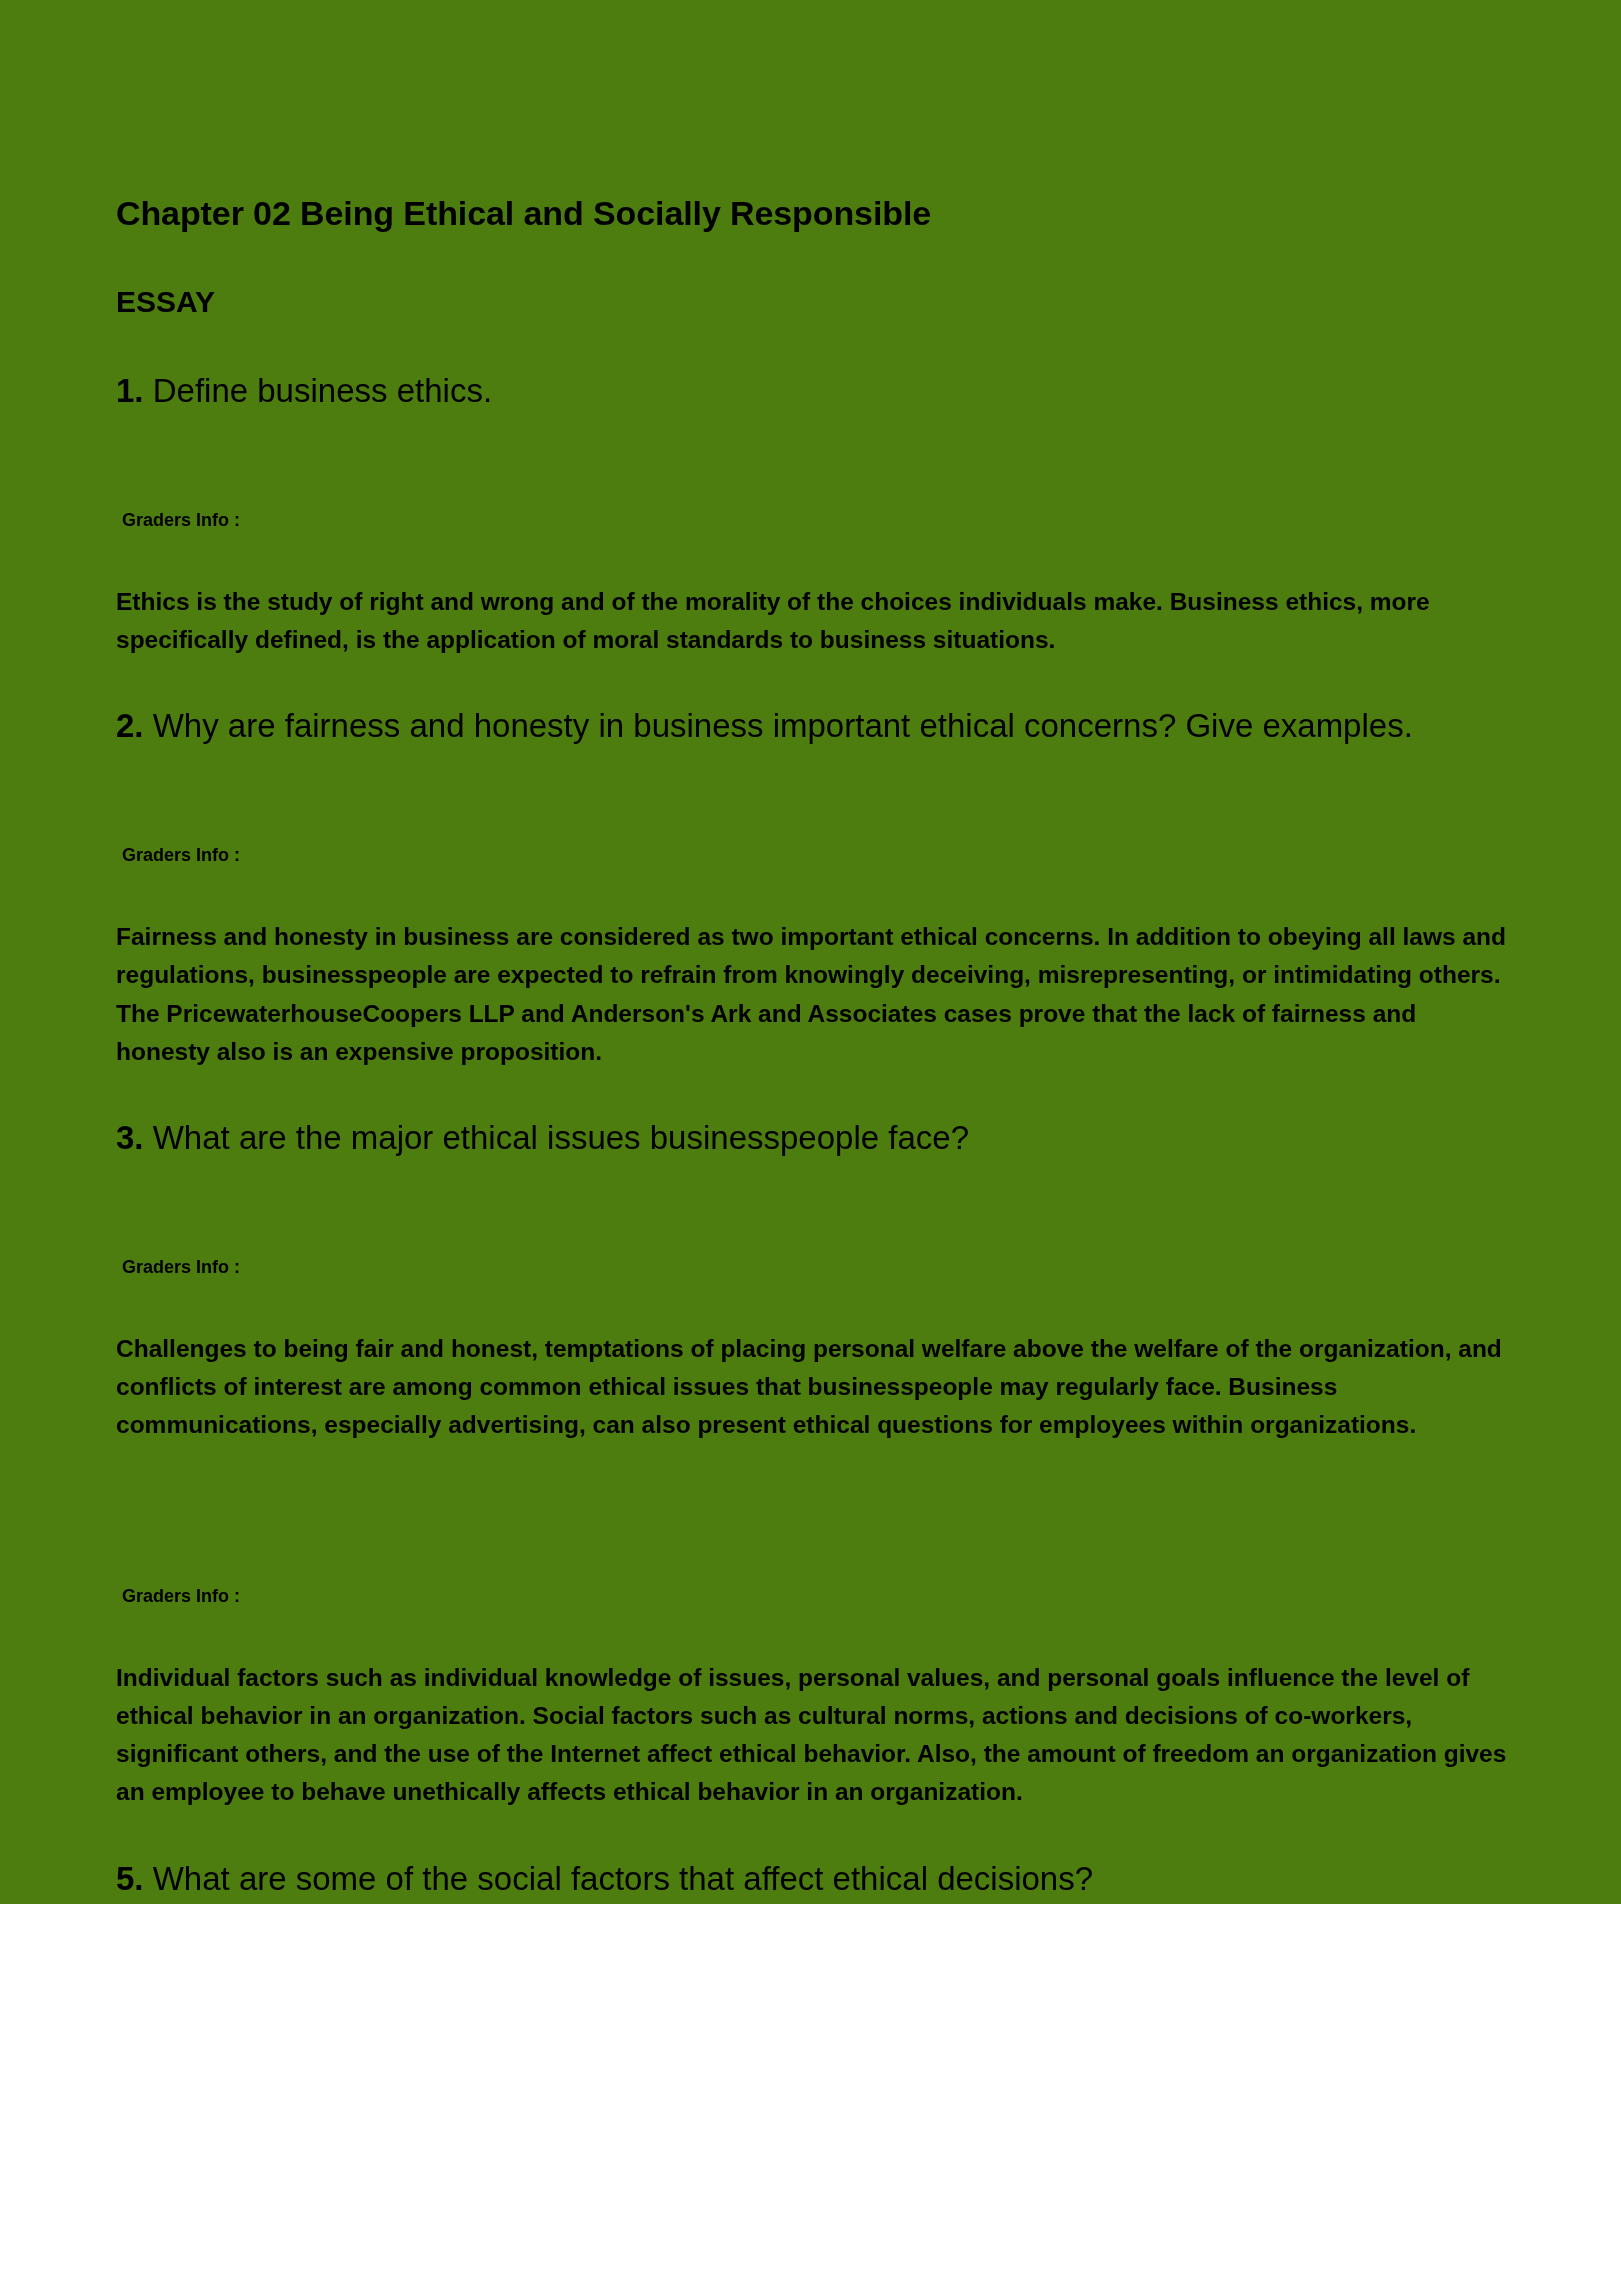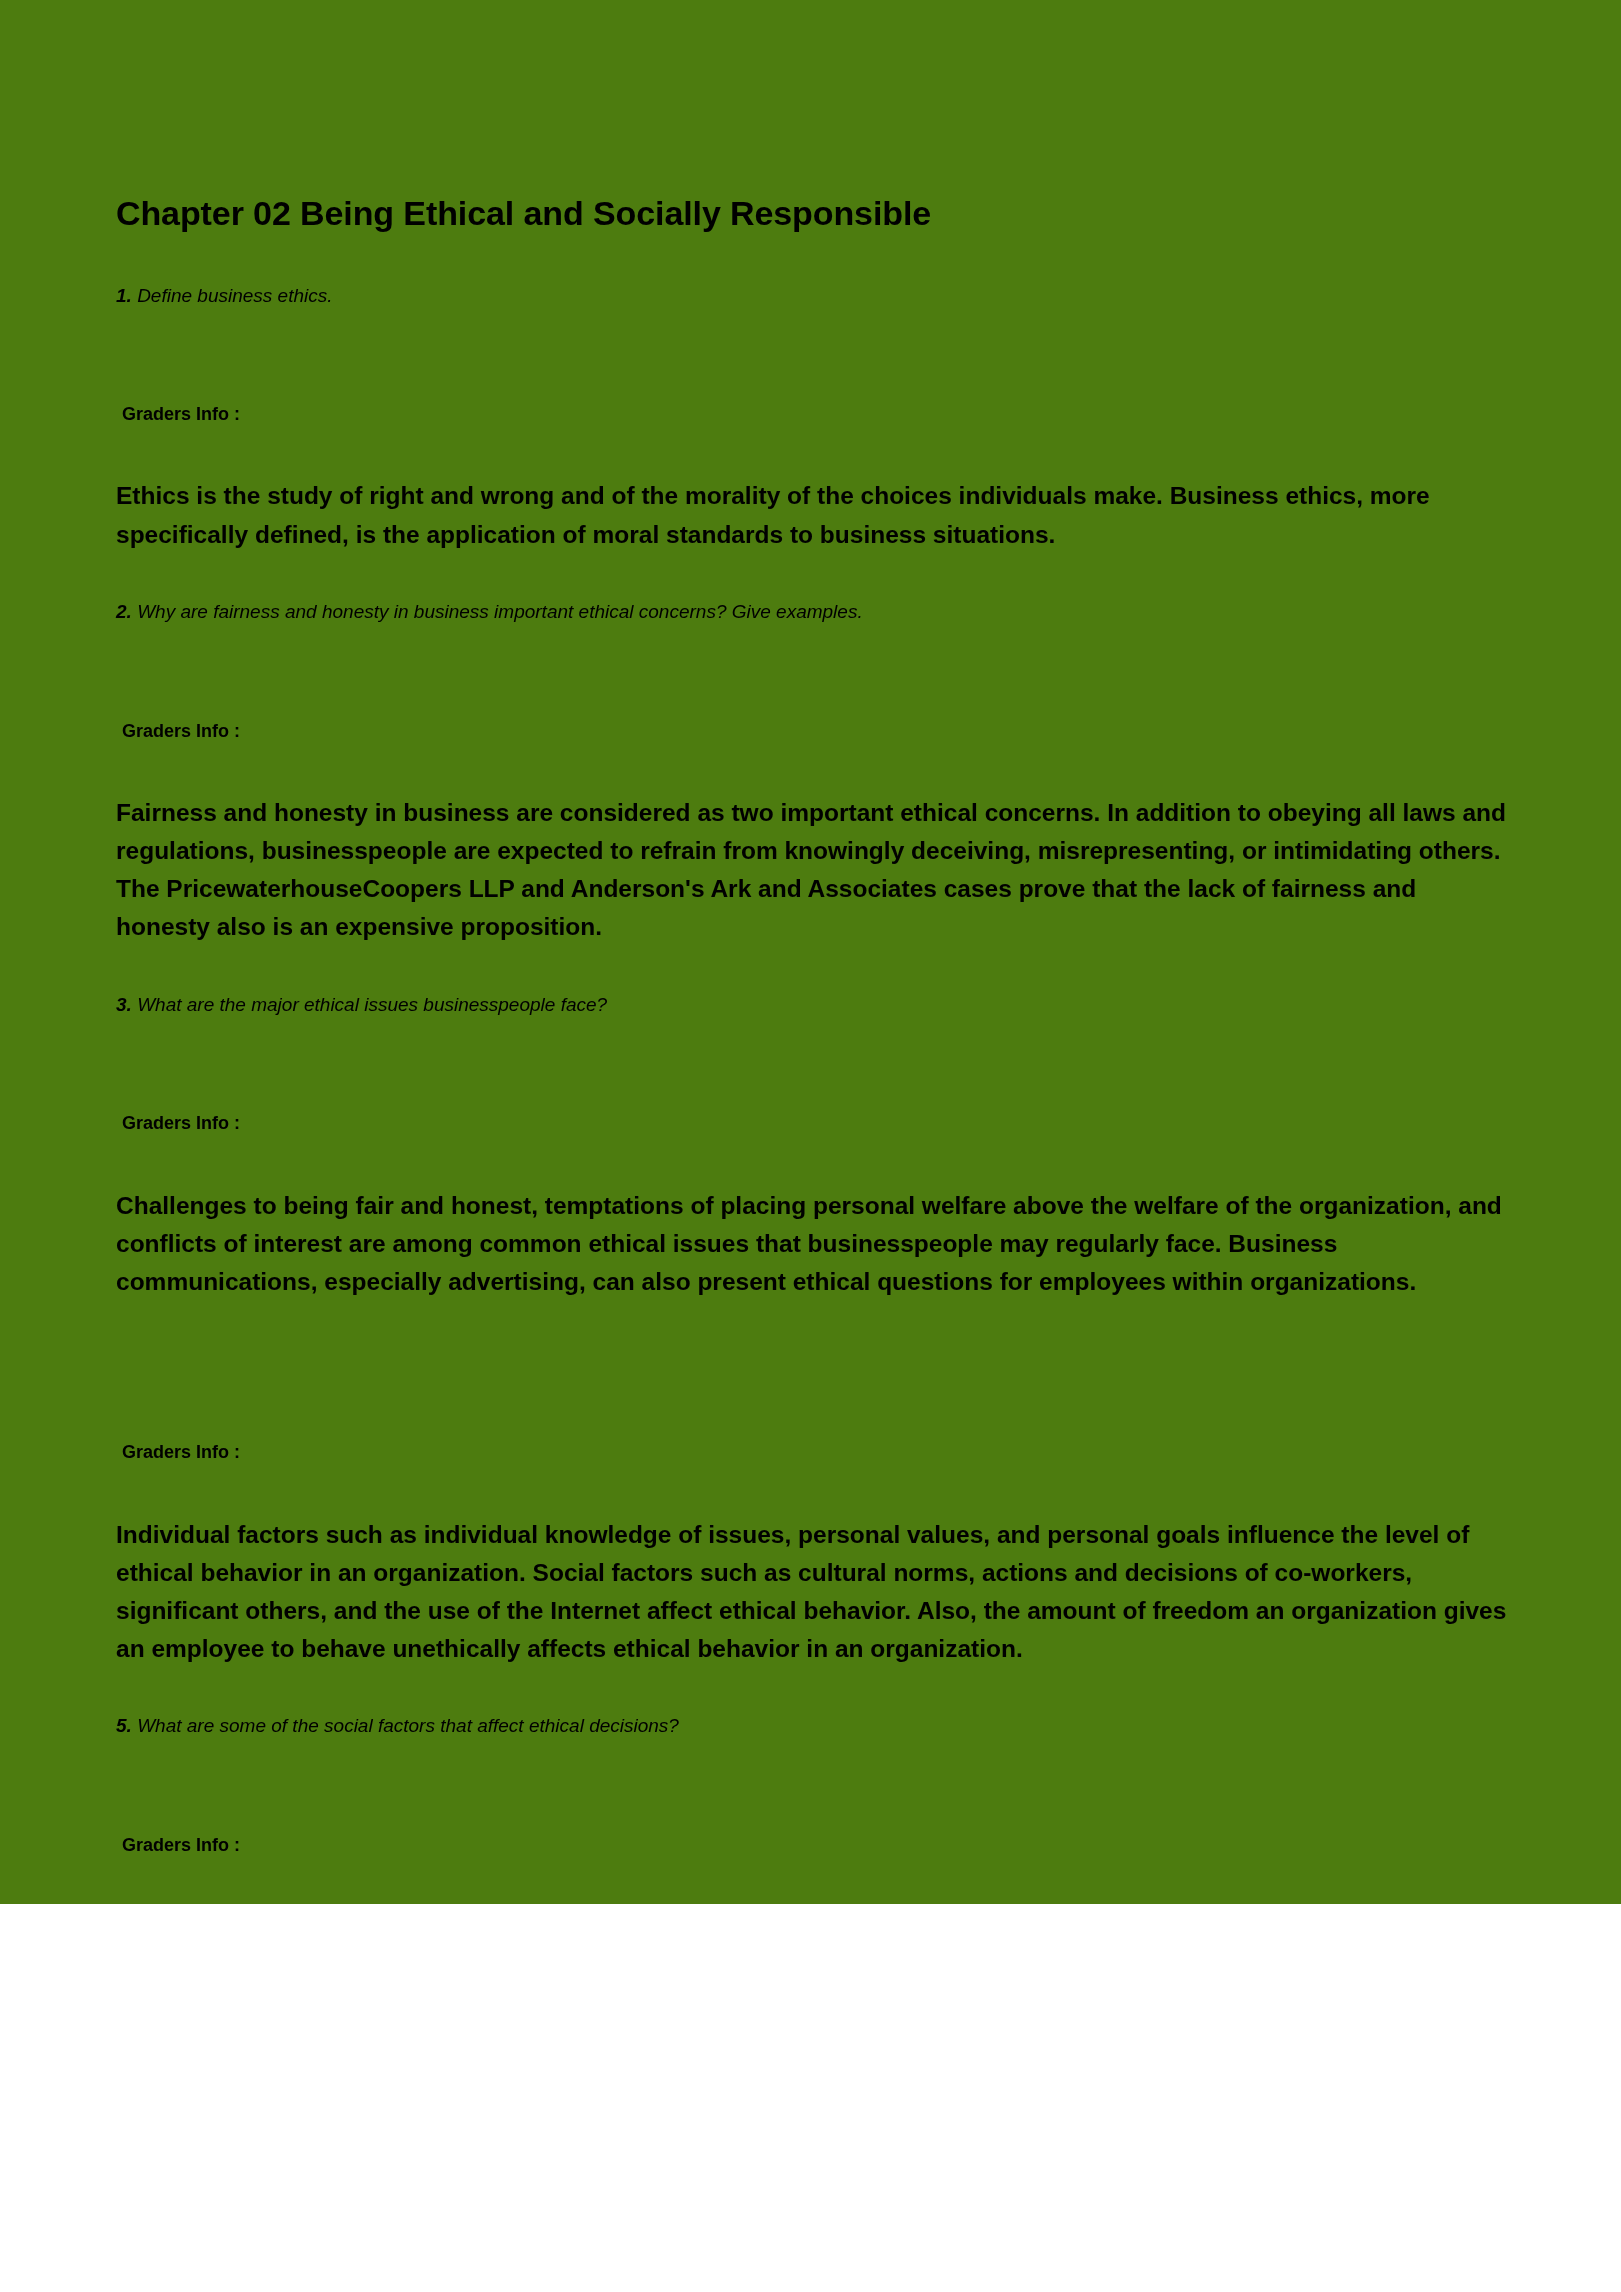--- a/index.html
+++ b/index.html
@@ -35,25 +35,24 @@
     margin: 0 0 48px 0;
     font-stretch: condensed;
   }
   .section-heading {
     font-size: 30px;
     font-weight: bold;
     line-height: 1.25;
     margin: 0 0 49px 0;
   }
   .question {
-    font-size: 19px;
+    font-size: 33px;
     line-height: 1.35;
     margin: 0;
     font-weight: normal;
-    font-style: italic;
   }
   .question .qnum {
     font-weight: bold;
   }
   .question .qtext {
     font-weight: normal;
   }
   .graders-label {
     font-size: 18px;
     font-weight: bold;
@@ -74,20 +73,21 @@
   .qa-block { margin: 0; }
 </style>
 </head>
 <body>
 
 <div class="page">
   <div class="content">
 
     <h1 class="doc-title">Chapter 02 Being Ethical and Socially Responsible</h1>
 
+    <h2 class="section-heading">ESSAY</h2>
 
     <div class="qa-block">
       <p class="question">
         <span class="qnum">1.</span>
         <span class="qtext">Define business ethics.</span>
       </p>
       <div class="gap-q-to-graders"></div>
       <p class="graders-label">Graders Info :</p>
       <div class="gap-graders-to-answer"></div>
       <p class="answer">Ethics is the study of right and wrong and of the morality of the choices individuals make. Business ethics, more specifically defined, is the application of moral standards to business situations.</p>

